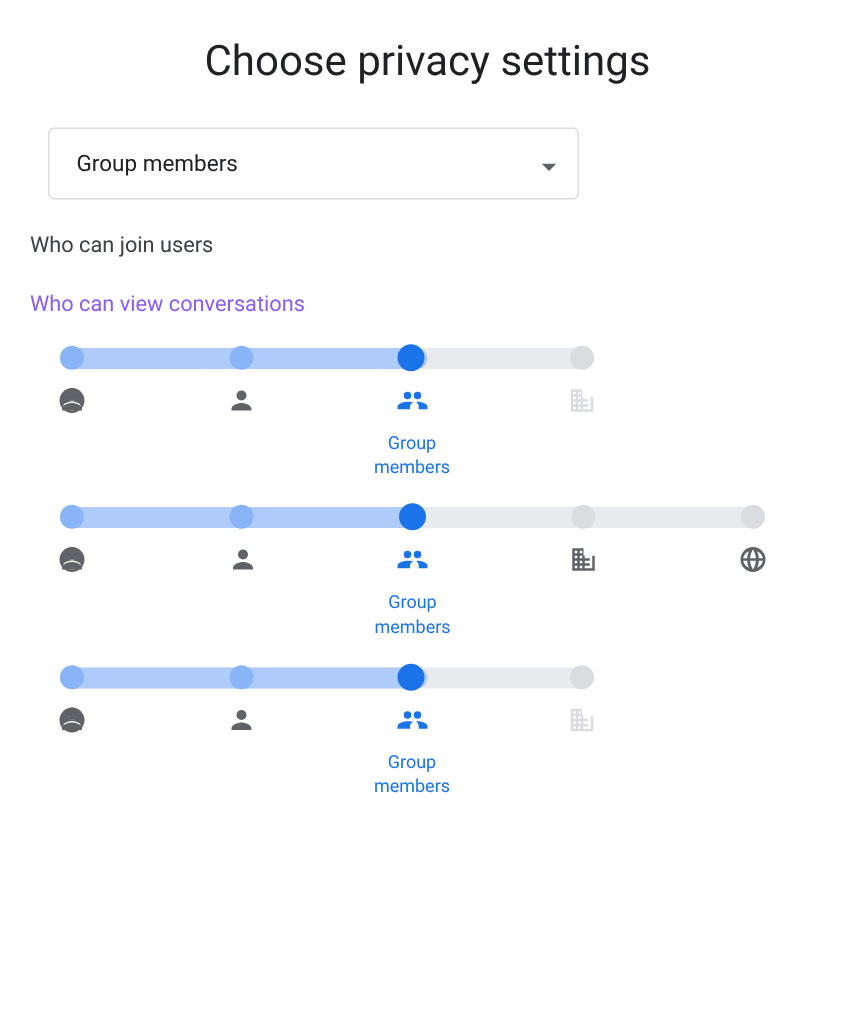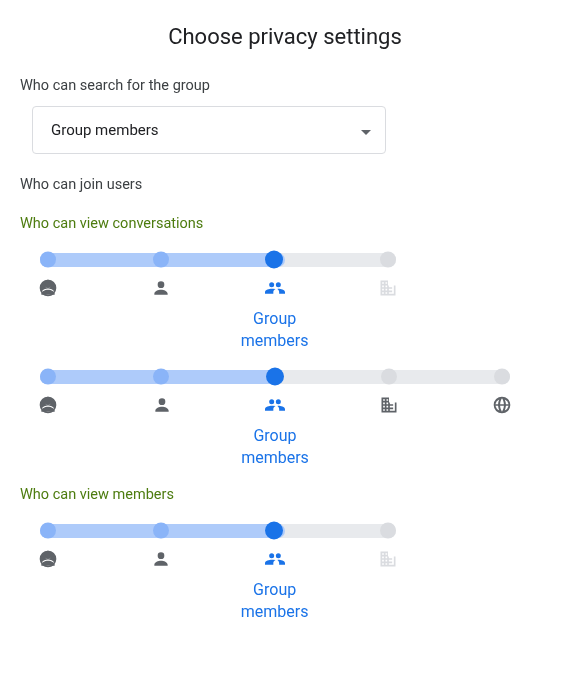--- a/index.html
+++ b/index.html
@@ -5,21 +5,21 @@
   * { box-sizing: border-box; }
   body {
     margin: 0;
     font-family: Roboto, Arial, sans-serif;
     background: #fff;
     color: #3c4043;
     width: 570px;
     padding: 16px 20px 30px 20px;
   }
   h1.page-title {
-    font-size: 22px;
+    font-size: 28px;
     font-weight: 400;
     color: #202124;
     text-align: center;
     margin: 8px 0 28px 0;
   }
   .field { margin-bottom: 22px; }
   .field-label {
     font-size: 14.5px;
     color: #3c4043;
     margin-bottom: 12px;
@@ -35,21 +35,21 @@
     padding: 0 14px 0 18px;
     font-size: 15px;
     color: #202124;
     margin-left: 12px;
     cursor: pointer;
   }
   .select .caret svg { fill: #5f6368; }
   .slider-section { margin-bottom: 18px; }
   .slider-label {
     font-size: 14.5px;
-    color: #4d7c0f;
+    color: #8b5cf6;
     margin-bottom: 20px;
   }
   .slider {
     position: relative;
     margin: 0 12px 0 20px;
     height: 16px;
   }
   .track-bg {
     position: absolute;
     top: 50%;
@@ -100,36 +100,35 @@
     display: flex;
     flex-direction: column;
     align-items: center;
     margin-left: -22px;
     margin-right: -22px;
   }
   .icon-col svg { fill: #5f6368; }
   .icon-col.sel svg { fill: #1a73e8; }
   .icon-col.disabled svg { fill: #dadce0; }
   .icon-label {
-    font-size: 16px;
+    font-size: 12px;
     color: #1a73e8;
     text-align: center;
     margin-top: 6px;
     line-height: 1.35;
     white-space: pre-line;
     min-height: 2.6em;
   }
 </style>
 </head>
 <body>
 
 <h1 class="page-title">Choose privacy settings</h1>
 
 <div class="field">
-  <div class="field-label">Who can search for the group</div>
   <div class="select">
     <span>Group members</span>
     <span class="caret">
       <svg width="10" height="5" viewBox="0 0 10 5">
           <path d="M0 0l5 5 5-5z"></path>
         </svg>
     </span>
   </div>
 </div>
 
@@ -222,21 +221,20 @@
         </div>
         <div class="icon-col" style="color: rgb(95, 99, 104);">
           <span><svg width="20" height="20" viewBox="0 0 24 24" style="fill: currentcolor;">
               <path d="M12 2a10 10 0 100 20 10 10 0 000-20zm7.9 9h-3.2a16 16 0 00-1.4-5.6A8 8 0 0119.9 11zM12 4c.9 1.3 2 3.6 2.3 7H9.7C10 7.6 11.1 5.3 12 4zM4.1 13h3.2c.2 2.3.7 4.2 1.4 5.6A8 8 0 014.1 13zm3.2-2H4.1a8 8 0 014.6-5.6A16 16 0 007.3 11zM12 20c-.9-1.3-2-3.6-2.3-7h4.6c-.3 3.4-1.4 5.7-2.3 7zm3.3-1.4c.7-1.4 1.2-3.3 1.4-5.6h3.2a8 8 0 01-4.6 5.6z"></path>
             </svg></span>
           <div class="icon-label"></div>
         </div>
       </div>
     </div>
     <div class="slider-section">
-      <div class="slider-label">Who can view members</div>
       <div class="slider" style="width: 356px;">
         <div class="track-bg"></div>
         <div class="track-fill" style="width: calc(66.6667% + 8px);"></div>
         <div class="stops">
           <div class="stop"></div>
           <div class="stop"></div>
           <div class="stop active"></div>
           <div class="stop inactive"></div>
         </div>
       </div>

